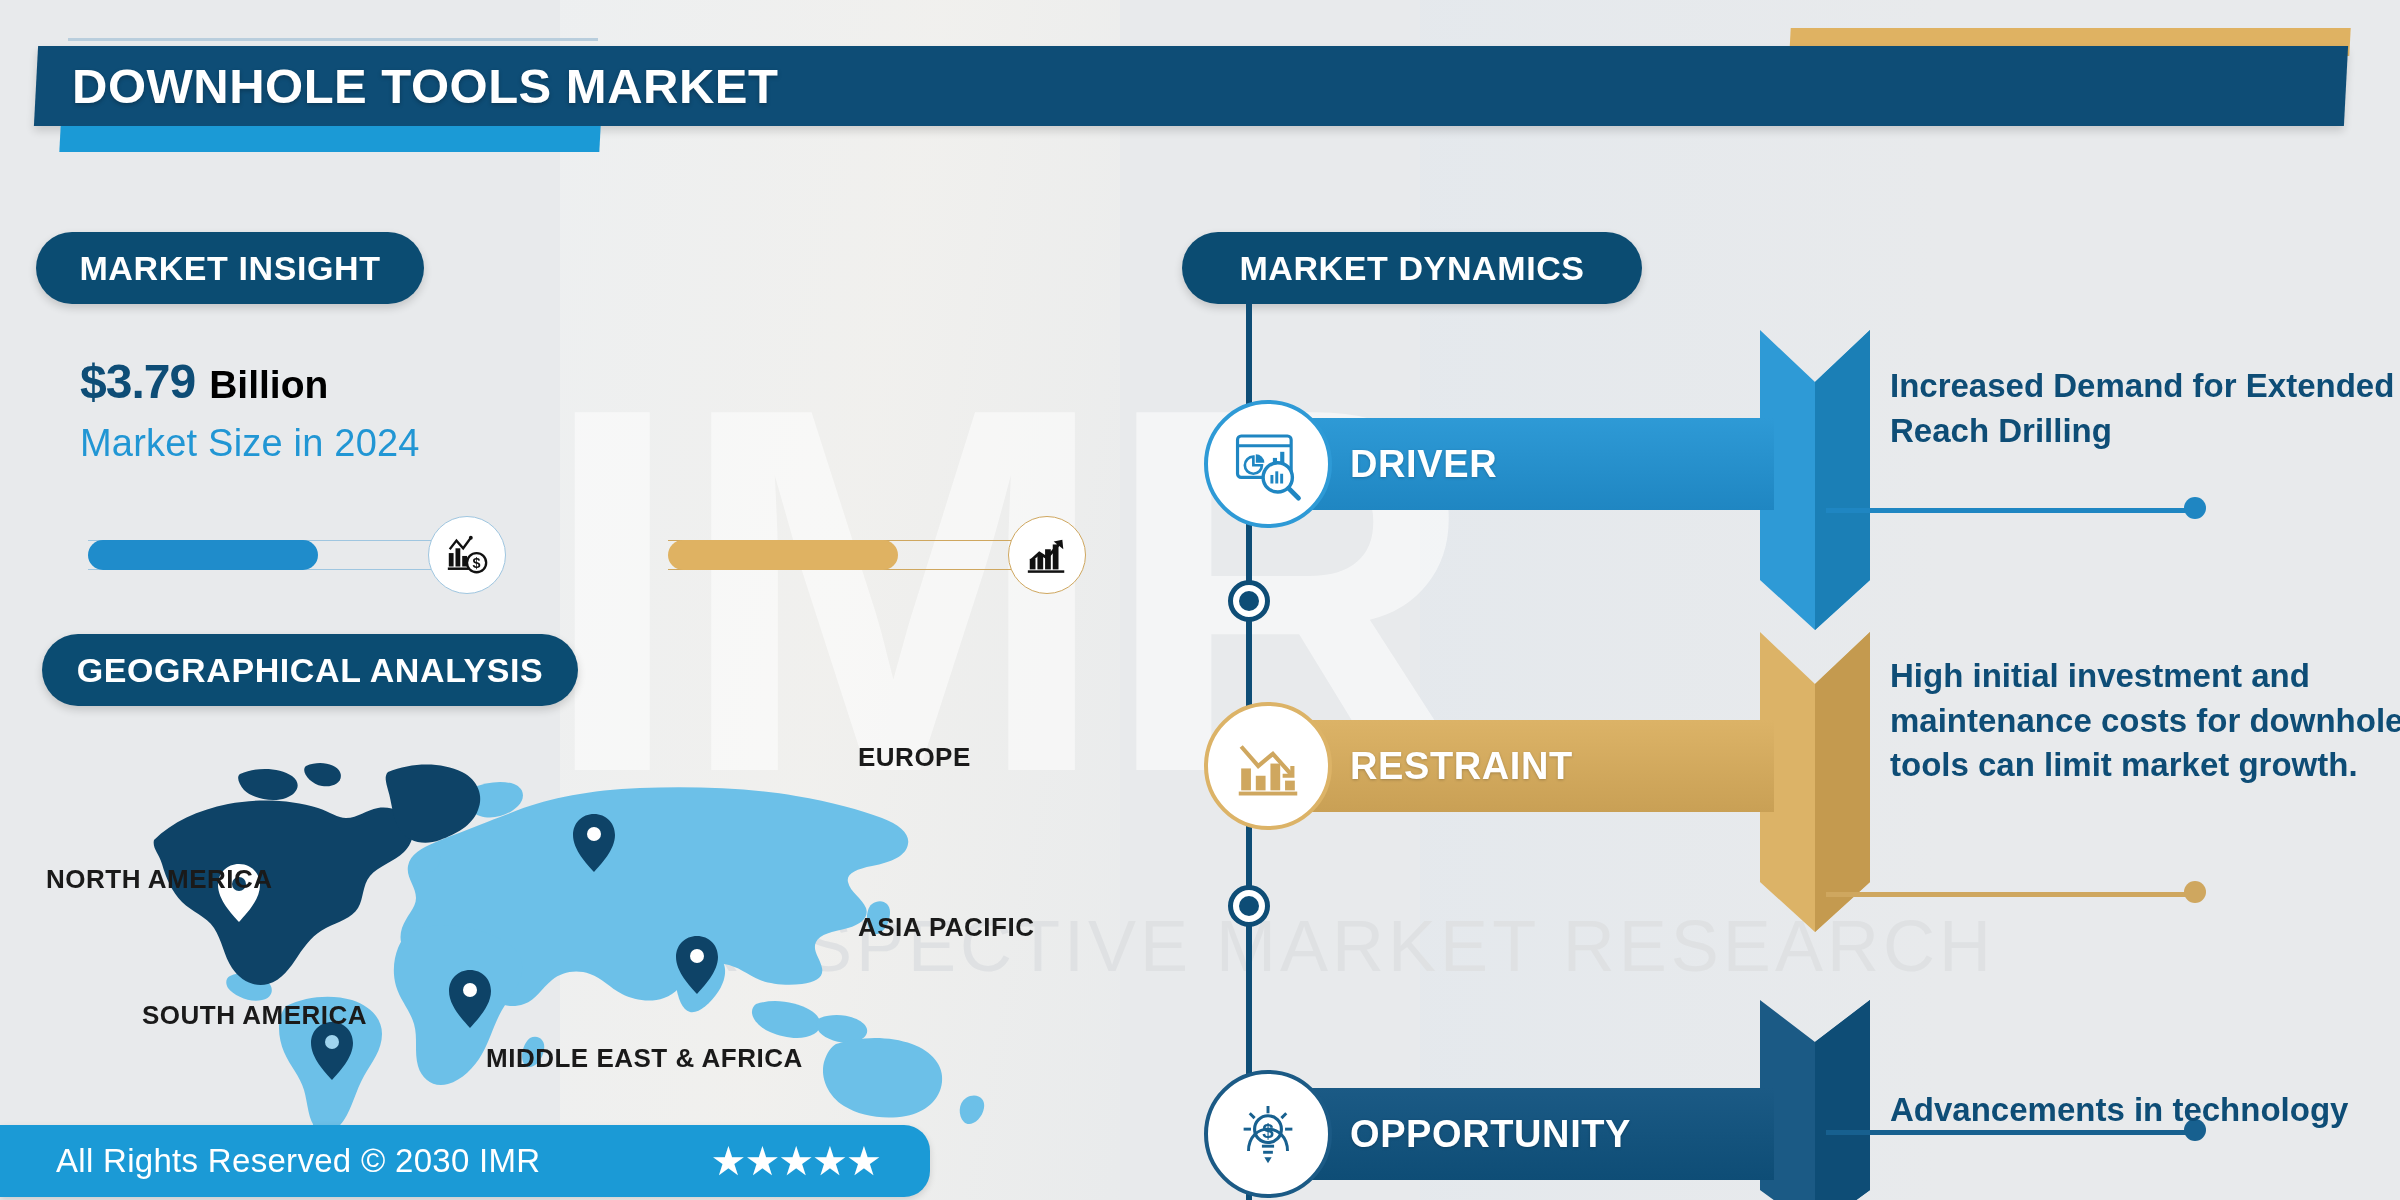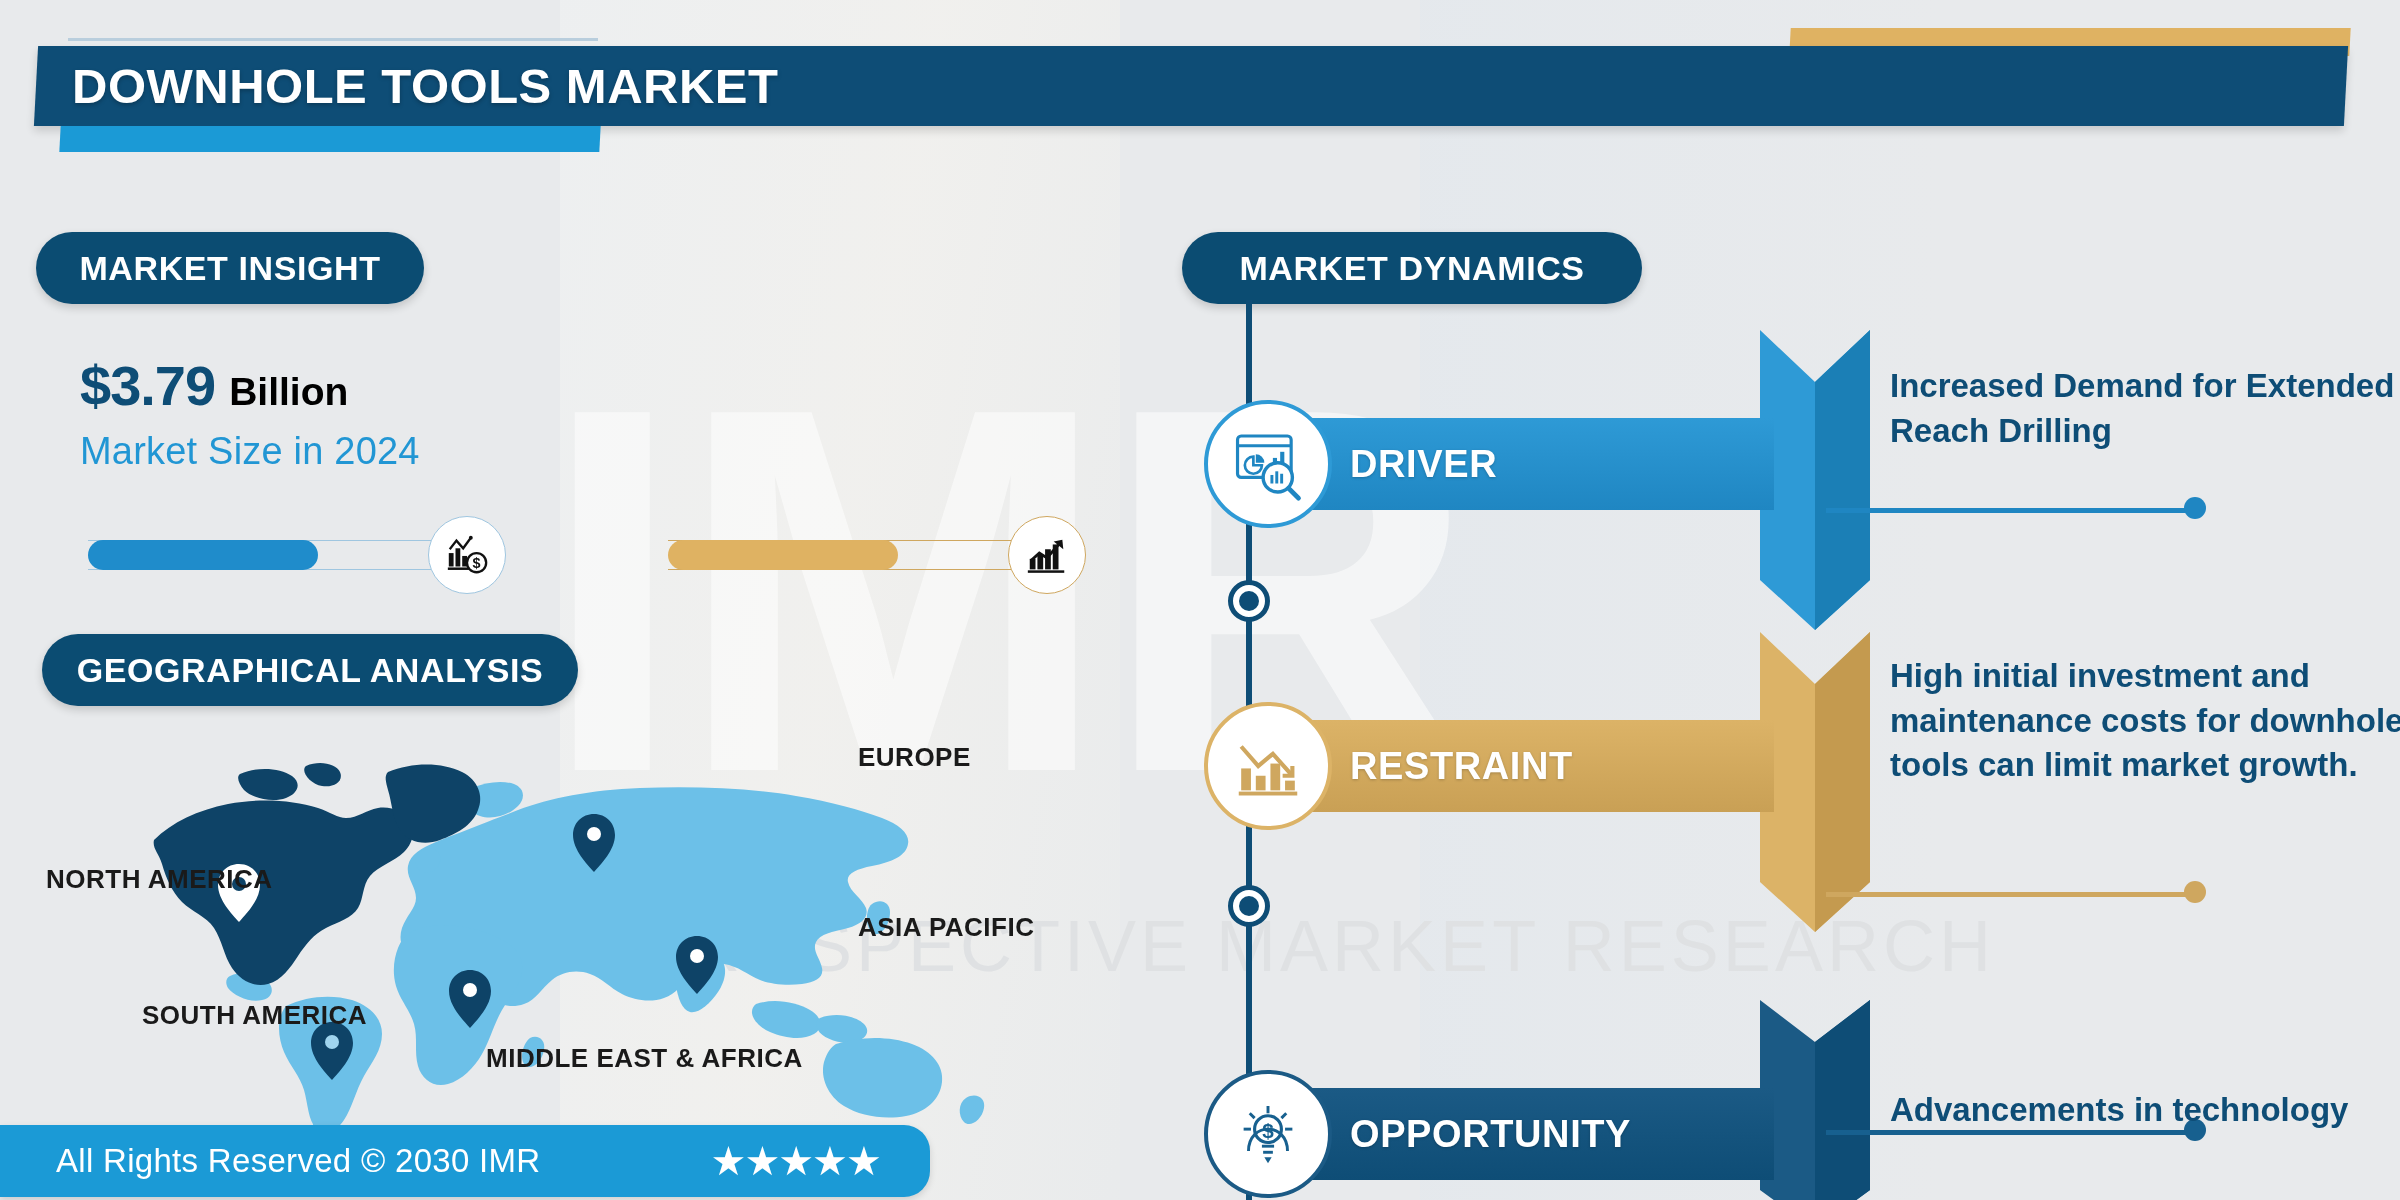--- a/index.html
+++ b/index.html
@@ -67,21 +67,21 @@
   #pill-insight { left:36px; top:232px; width:388px; height:72px; }
   #pill-geo     { left:42px; top:634px; width:536px; height:72px; }
   #pill-dynamics{ left:1182px; top:232px; width:460px; height:72px; }
 
   
   .kpi { position:absolute; }
   #kpi-1 { left:80px; top:358px; width:520px; }
   #kpi-2 { left:660px; top:358px; width:520px; }
   .kpi-value { font-size:0; white-space:nowrap; line-height:1; }
   .kpi-num {
-    font-size:56px; font-weight:700; color:#0e4d76; letter-spacing:-1px;
+    font-size:48px; font-weight:700; color:#0e4d76; letter-spacing:-1px;
     vertical-align:baseline;
   }
   .kpi-unit {
     font-size:39px; font-weight:600; color:#000000; margin-left:14px;
     vertical-align:baseline;
   }
   .kpi-sub {
     margin-top:16px; font-size:38px; font-weight:500; color:#2196d4;
     letter-spacing:.2px; white-space:nowrap;
   }

